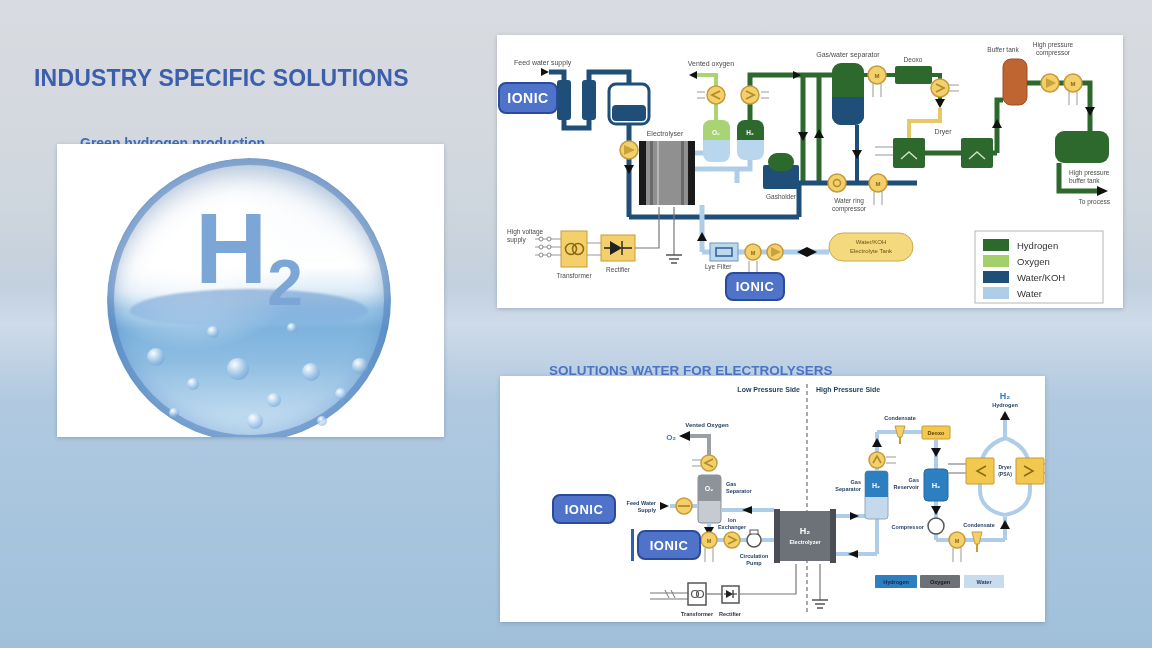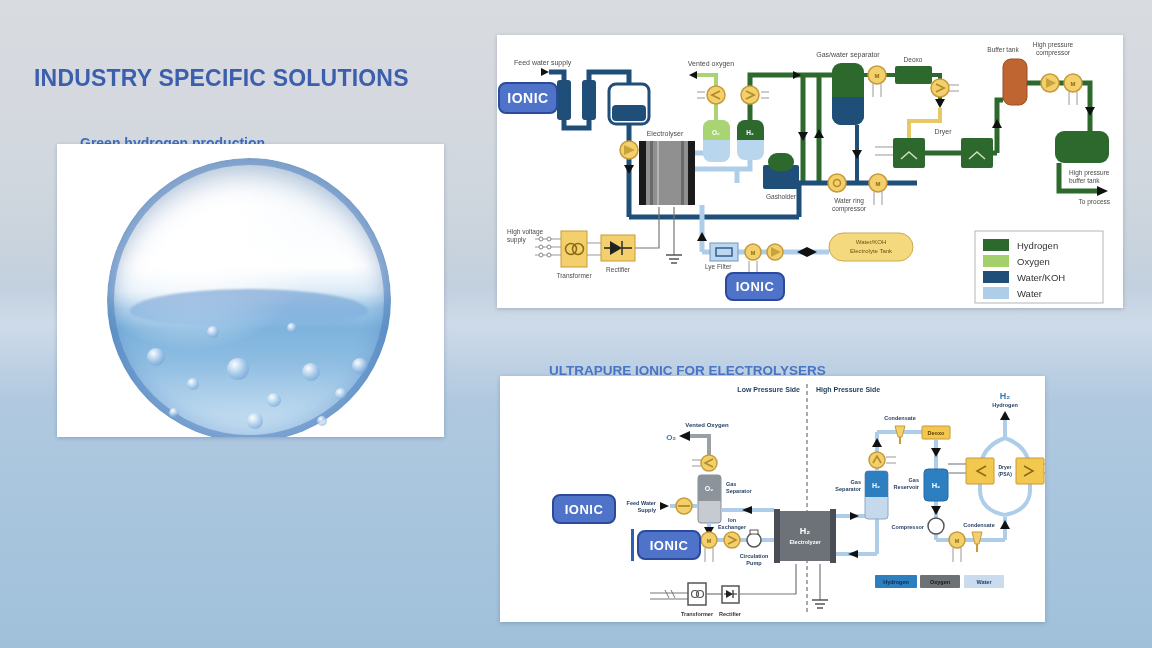--- a/index.html
+++ b/index.html
@@ -40,37 +40,38 @@
 </style>
 </head>
 <body>
 
 <div class="abs" id="title">INDUSTRY SPECIFIC SOLUTIONS</div>
 <div class="abs" id="subtitle">Green hydrogen production</div>
 
 <div class="card" id="h2card">
   <div class="sphere">
     <div class="waterband"></div>
+    <div class="h2text"><span class="big">H</span><span class="sub">2</span></div>
     <div class="bub" style="left:40px;top:190px;width:18px;height:18px;"></div>
     <div class="bub" style="left:80px;top:220px;width:12px;height:12px;"></div>
     <div class="bub" style="left:120px;top:200px;width:22px;height:22px;"></div>
     <div class="bub" style="left:160px;top:235px;width:14px;height:14px;"></div>
     <div class="bub" style="left:195px;top:205px;width:18px;height:18px;"></div>
     <div class="bub" style="left:228px;top:230px;width:12px;height:12px;"></div>
     <div class="bub" style="left:62px;top:250px;width:10px;height:10px;"></div>
     <div class="bub" style="left:140px;top:255px;width:16px;height:16px;"></div>
     <div class="bub" style="left:210px;top:258px;width:10px;height:10px;"></div>
     <div class="bub" style="left:245px;top:200px;width:16px;height:16px;"></div>
     <div class="bub" style="left:100px;top:168px;width:12px;height:12px;"></div>
     <div class="bub" style="left:180px;top:165px;width:10px;height:10px;"></div>
   </div>
 </div>
 
 <div class="abs" id="caption">
-  <div>ULTRAPURE IONIC FOR ELECTROLYSERS</div>
+  <div>SOLUTIONS WATER FOR ELECTROLYSERS</div>
 </div>
 
 <div class="card" style="left:497px;top:35px;width:626px;height:273px;">
 <svg width="626" height="273" viewBox="0 0 626 273" xmlns="http://www.w3.org/2000/svg">
 
   <g>
     <text x="17" y="30" class="t7">Feed water supply</text>
     <polygon points="44,33 52,37 44,41" fill="#111"></polygon>
     <path d="M52,37 H67 V47 M67,83 V93 H92 V83 M92,47 V37 H132 V49" stroke="#1f4e79" stroke-width="5" fill="none"></path>
     <rect x="60" y="45" width="14" height="40" rx="3" fill="#1f4e79"></rect>

